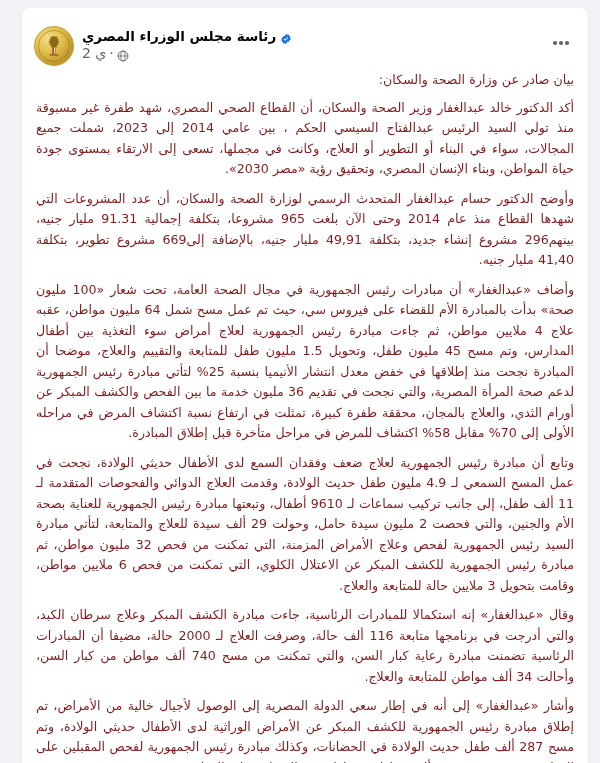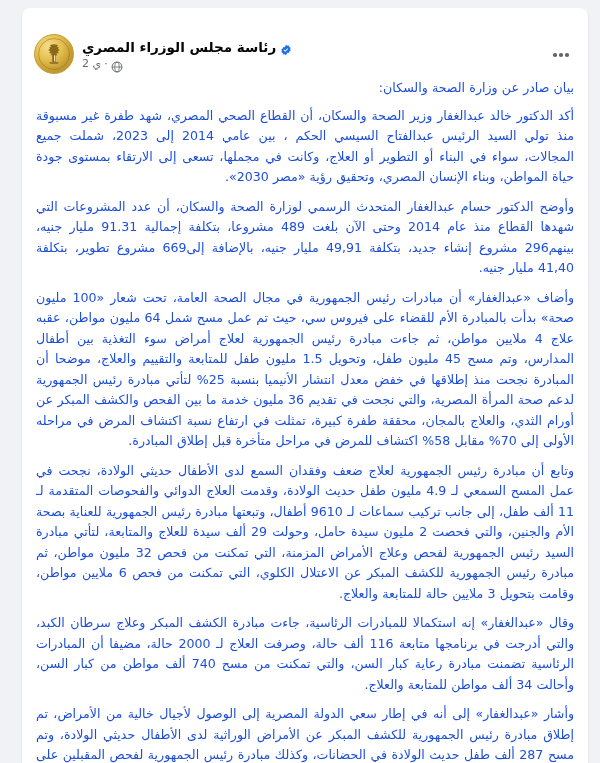--- a/index.html
+++ b/index.html
@@ -25,22 +25,22 @@
     background: #ffffff;
     border-radius: 8px 8px 0 0;
     box-shadow: 0 1px 2px rgba(0,0,0,0.12);
     box-sizing: border-box;
   }
 
   
   .post-header {
     display: flex;
     flex-direction: row;
-    align-items: center;
-    padding: 26px 12px 0 12px;
+    align-items: flex-start;
+    padding: 18px 12px 0 12px;
     box-sizing: border-box;
   }
 
   .avatar {
     width: 40px;
     height: 40px;
     border-radius: 50%;
     flex: 0 0 40px;
     background:
       radial-gradient(circle at 35% 30%, #f5dd8a 0%, #e3bf4e 38%, #c9a036 62%, #ab8427 100%);
@@ -96,21 +96,21 @@
   }
 
   .meta-row {
     display: flex;
     flex-direction: row-reverse;
     align-items: center;
     gap: 3px;
     margin-top: 1px;
   }
   .meta-text {
-    font-size: 11px;
+    font-size: 14px;
     color: #65676b;
     line-height: 14px;
     direction: ltr;
   }
   .globe-icon {
     width: 12px;
     height: 12px;
     flex: 0 0 12px;
   }
 
@@ -138,21 +138,21 @@
   .post-body {
     padding: 4px 14px 14px 14px;
     direction: rtl;
     text-align: right;
     box-sizing: border-box;
   }
   .post-body p {
     margin: 0 0 9px 0;
     font-size: 12.6px;
     line-height: 20.5px;
-    color: #1d4ed8;
+    color: #7f1d1d;
     text-align: justify;
     text-align-last: right;
     word-spacing: 0.2px;
   }
   .post-body p.lede {
     text-align: right;
     text-align-last: right;
     margin-bottom: 7px;
   }
 </style>
@@ -204,21 +204,21 @@
           <rect x="11.2" y="13.4" width="0.9" height="6.0" fill="#ffffff"></rect>
           <path fill="#8a6a18" d="M6.2 20.2h9.6l-1.0 1.6H7.2z"></path>
         </svg>
       </span>
     </div>
   </div>
 
   <div class="post-body">
     <p class="lede">بيان صادر عن وزارة الصحة والسكان:</p>
     <p>أكد الدكتور خالد عبدالغفار وزير الصحة والسكان، أن القطاع الصحي المصري، شهد طفرة غير مسبوقة منذ تولي السيد الرئيس عبدالفتاح السيسي الحكم ، بين عامي 2014 إلى 2023، شملت جميع المجالات، سواء في البناء أو التطوير أو العلاج، وكانت في مجملها، تسعى إلى الارتقاء بمستوى جودة حياة المواطن، وبناء الإنسان المصري، وتحقيق رؤية «مصر 2030».</p>
-    <p>وأوضح الدكتور حسام عبدالغفار المتحدث الرسمي لوزارة الصحة والسكان، أن عدد المشروعات التي شهدها القطاع منذ عام 2014 وحتى الآن بلغت 489 مشروعا، بتكلفة إجمالية 91.31 مليار جنيه، بينهم296  مشروع إنشاء جديد، بتكلفة 49,91 مليار جنيه، بالإضافة إلى669  مشروع تطوير، بتكلفة 41,40 مليار جنيه.</p>
+    <p>وأوضح الدكتور حسام عبدالغفار المتحدث الرسمي لوزارة الصحة والسكان، أن عدد المشروعات التي شهدها القطاع منذ عام 2014 وحتى الآن بلغت 965 مشروعا، بتكلفة إجمالية 91.31 مليار جنيه، بينهم296  مشروع إنشاء جديد، بتكلفة 49,91 مليار جنيه، بالإضافة إلى669  مشروع تطوير، بتكلفة 41,40 مليار جنيه.</p>
     <p>وأضاف «عبدالغفار» أن مبادرات رئيس الجمهورية في مجال الصحة العامة، تحت شعار «100 مليون صحة» بدأت بالمبادرة الأم للقضاء على فيروس سي، حيث تم عمل مسح شمل 64 مليون مواطن، عقبه علاج 4 ملايين مواطن، ثم جاءت مبادرة رئيس الجمهورية لعلاج أمراض سوء التغذية بين أطفال المدارس، وتم مسح 45 مليون طفل، وتحويل 1.5 مليون طفل للمتابعة والتقييم والعلاج، موضحا أن المبادرة نجحت منذ إطلاقها في خفض معدل انتشار الأنيميا بنسبة 25% لتأتي مبادرة رئيس الجمهورية لدعم صحة المرأة المصرية، والتي نجحت في تقديم 36 مليون خدمة ما بين الفحص والكشف المبكر عن أورام الثدي، والعلاج بالمجان، محققة طفرة كبيرة، تمثلت في ارتفاع نسبة اكتشاف المرض في مراحله الأولى إلى 70% مقابل 58% اكتشاف للمرض في مراحل متأخرة قبل إطلاق المبادرة.</p>
     <p>وتابع أن مبادرة رئيس الجمهورية لعلاج ضعف وفقدان السمع لدى الأطفال حديثي الولادة، نجحت في عمل المسح السمعي لـ 4.9 مليون طفل حديث الولادة، وقدمت العلاج الدوائي والفحوصات المتقدمة لـ 11 ألف طفل، إلى جانب تركيب سماعات لـ 9610 أطفال، وتبعتها مبادرة رئيس الجمهورية للعناية بصحة الأم والجنين، والتي فحصت 2 مليون سيدة حامل، وحولت 29 ألف سيدة للعلاج والمتابعة، لتأتي مبادرة السيد رئيس الجمهورية لفحص وعلاج الأمراض المزمنة، التي تمكنت من فحص 32 مليون مواطن، ثم مبادرة رئيس الجمهورية للكشف المبكر عن الاعتلال الكلوي، التي تمكنت من فحص 6 ملايين مواطن، وقامت بتحويل 3 ملايين حالة للمتابعة والعلاج.</p>
     <p>وقال «عبدالغفار» إنه استكمالا للمبادرات الرئاسية، جاءت مبادرة الكشف المبكر وعلاج سرطان الكبد، والتي أدرجت في برنامجها متابعة 116 ألف حالة، وصرفت العلاج لـ 2000 حالة، مضيفا أن المبادرات الرئاسية تضمنت مبادرة رعاية كبار السن، والتي تمكنت من مسح 740 ألف مواطن من كبار السن، وأحالت 34 ألف مواطن للمتابعة والعلاج.</p>
     <p>وأشار «عبدالغفار» إلى أنه في إطار سعي الدولة المصرية إلى الوصول لأجيال خالية من الأمراض، تم إطلاق مبادرة رئيس الجمهورية للكشف المبكر عن الأمراض الوراثية لدى الأطفال حديثي الولادة، وتم مسح 287 ألف طفل حديث الولادة في الحضانات، وكذلك مبادرة رئيس الجمهورية لفحص المقبلين على الزواج، حيث تم مسح 283 ألف مواطن ومواطنة من المقبلين على الزواج.</p>
 
   </div>
 
 </div>
 
 </body></html>

